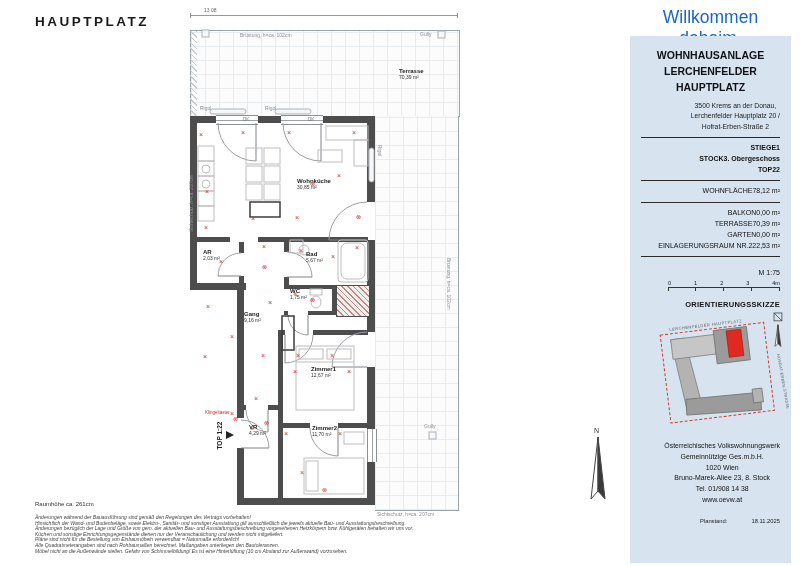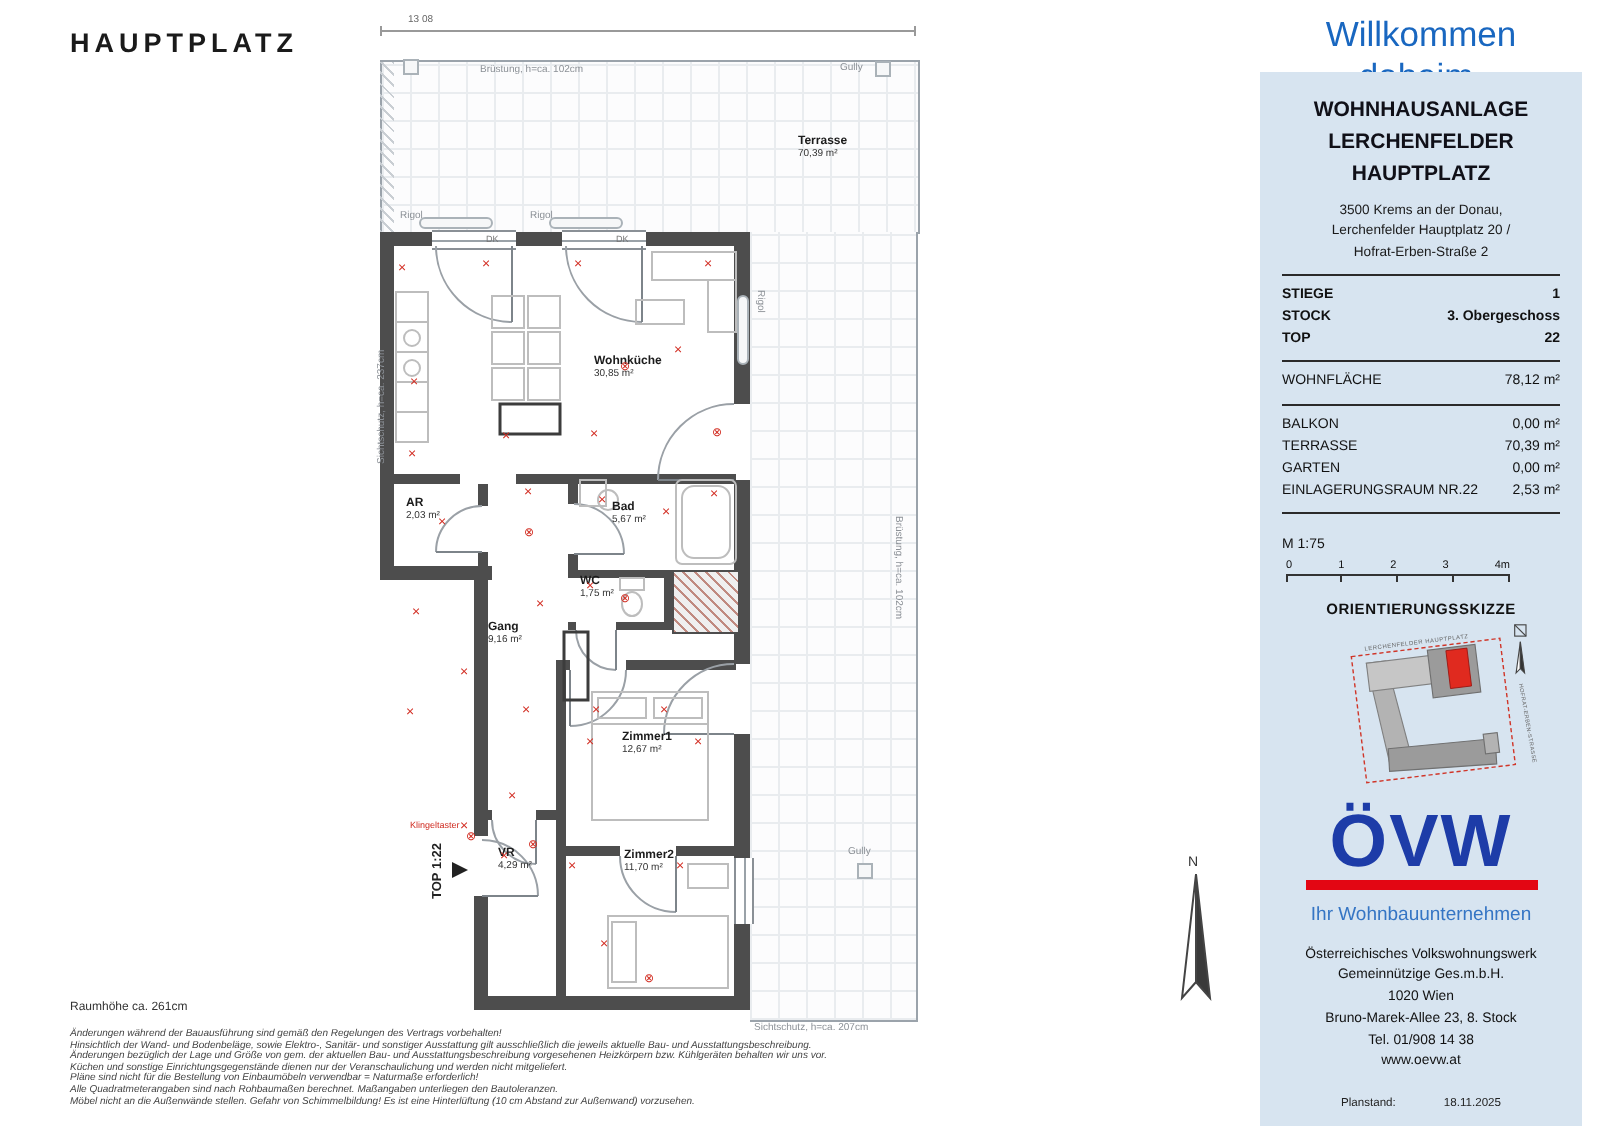--- a/index.html
+++ b/index.html
@@ -54,21 +54,21 @@
   .rc::before{content:"⊗";}
 
   
   #roomheight{left:35px;top:501px;font-size:6px;color:#333;}
   #fineprint{left:35px;top:515px;width:450px;font-size:5px;line-height:1.12;color:#444;font-style:italic;}
   #fineprint div{white-space:nowrap;}
 
   
   #welcome{left:630px;top:7px;width:161px;text-align:center;font-size:17.5px;color:#1967c0;}
   #panel{left:630px;top:36px;width:161px;height:527px;background:#d7e4f0;box-sizing:border-box;
-         padding:12px 11px 8px;display:flex;flex-direction:column;overflow:hidden;}
+         padding:12px 11px 8px;display:flex;flex-direction:column;overflow:hidden;align-items:flex-end;}
   .ptitle{font-size:10.5px;font-weight:bold;text-align:center;line-height:1.5;color:#101018;}
   .paddr{font-size:6.8px;line-height:1.5;text-align:center;margin-top:6px;color:#1a1a1a;}
   .phr{border:0;border-top:1px solid #2a2a2a;margin:5px 0 4px;width:100%;}
   .prow{display:flex;justify-content:space-between;font-size:7px;line-height:1.6;color:#111;}
   .prow.b{font-weight:bold;}
   .scale-label{font-size:7px;margin-top:8px;color:#111;}
   .scale-ticks{display:flex;justify-content:space-between;width:112px;font-size:5.5px;margin:4px 0 1px 2px;color:#111;}
   .scale-bar{width:112px;height:1px;background:#333;margin-left:2px;position:relative;}
   .scale-bar i{position:absolute;top:0;width:1px;height:4px;background:#333;}
   .orient-title{margin-top:12px;text-align:center;font-size:7.5px;font-weight:bold;letter-spacing:.3px;color:#111;}
@@ -401,25 +401,20 @@
       <rect x="110" y="84" width="10" height="14" fill="#b3b3b3" stroke="#707070" stroke-width="0.8"></rect>
       <text x="34" y="15" font-size="4.2" fill="#666" letter-spacing="0.4">LERCHENFELDER HAUPTPLATZ</text>
     </g>
     <text transform="translate(138 44) rotate(80)" font-size="4" fill="#666" letter-spacing="0.3">HOFRAT-ERBEN-STRASSE</text>
     <rect x="135" y="2" width="8" height="8" fill="none" stroke="#444" stroke-width="0.8"></rect>
     <line x1="135" y1="2" x2="143" y2="10" stroke="#444" stroke-width="0.8"></line>
     <polygon points="139,14 136,36 139,33" fill="#fff" stroke="#444" stroke-width="0.8"></polygon>
     <polygon points="139,14 142,36 139,33" fill="#333" stroke="#444" stroke-width="0.8"></polygon>
   </svg>
 
-  <div id="logo-block">
-    <div id="logo-text">ÖVW</div>
-    <div id="logo-bar"></div>
-    <div id="logo-tagline">Ihr Wohnbauunternehmen</div>
-  </div>
 
   <div id="company">
     <div>Österreichisches Volkswohnungswerk</div>
     <div>Gemeinnützige Ges.m.b.H.</div>
     <div>1020 Wien</div>
     <div>Bruno-Marek-Allee 23, 8. Stock</div>
     <div>Tel. 01/908 14 38</div>
     <div>www.oevw.at</div>
   </div>
 

